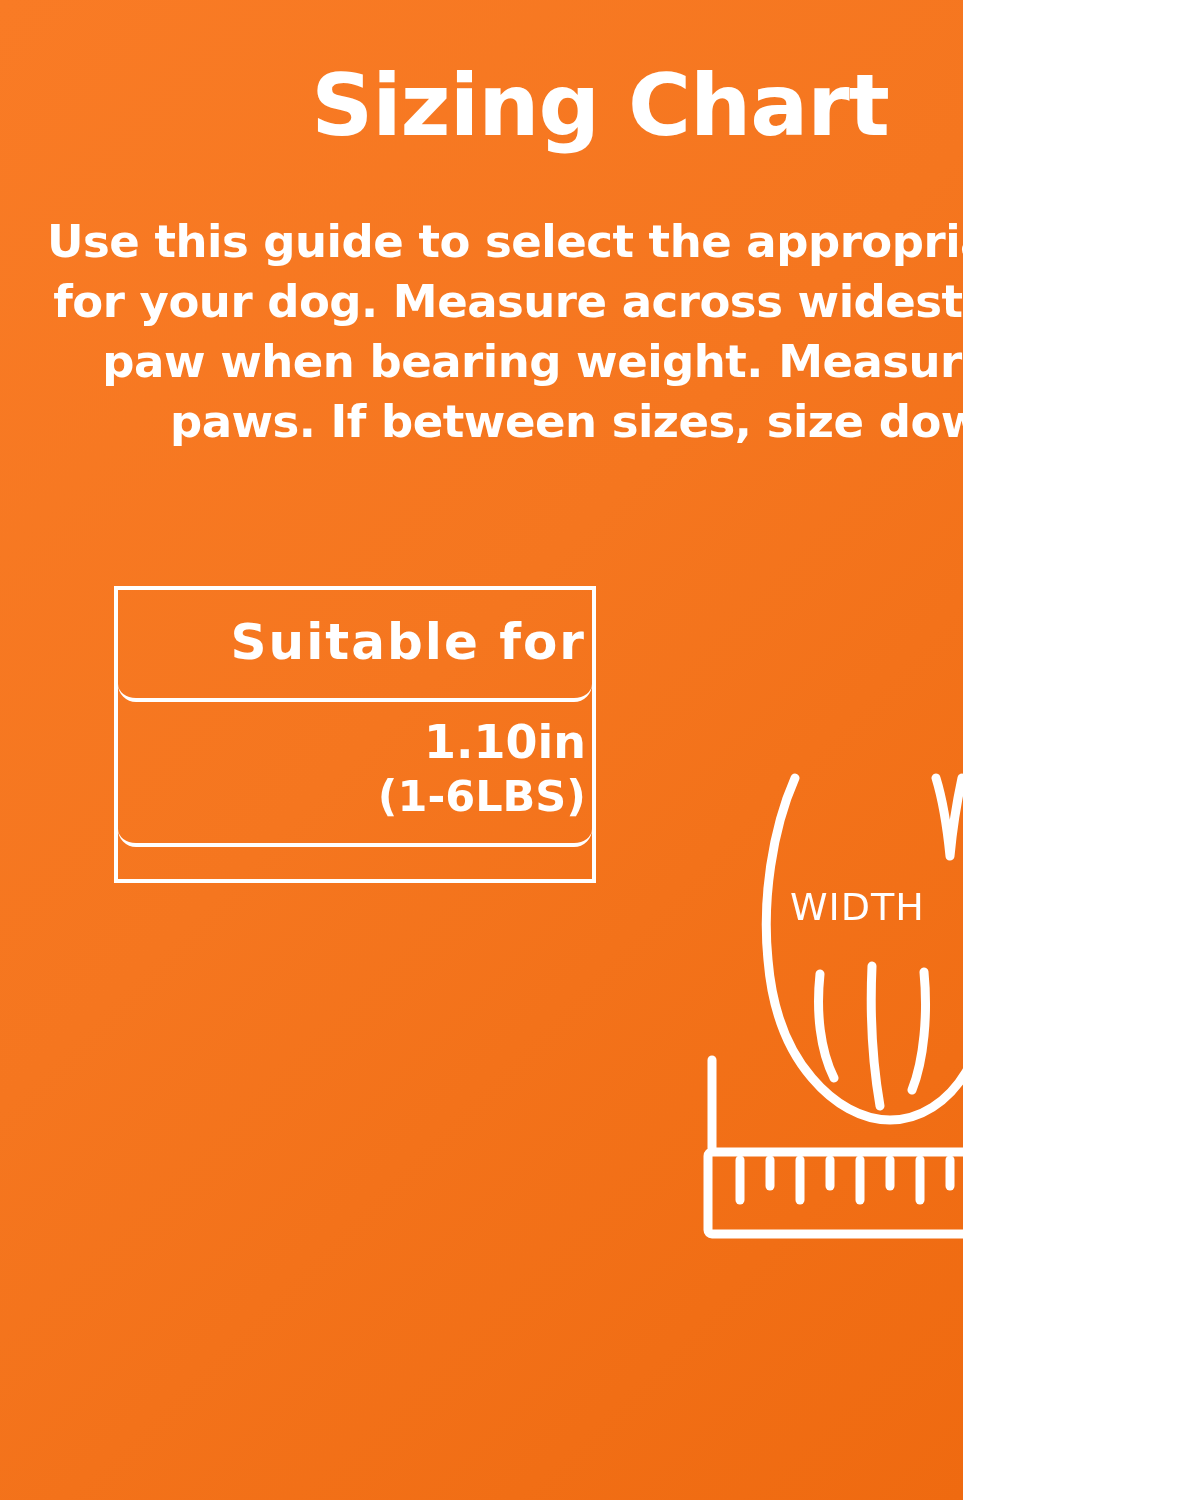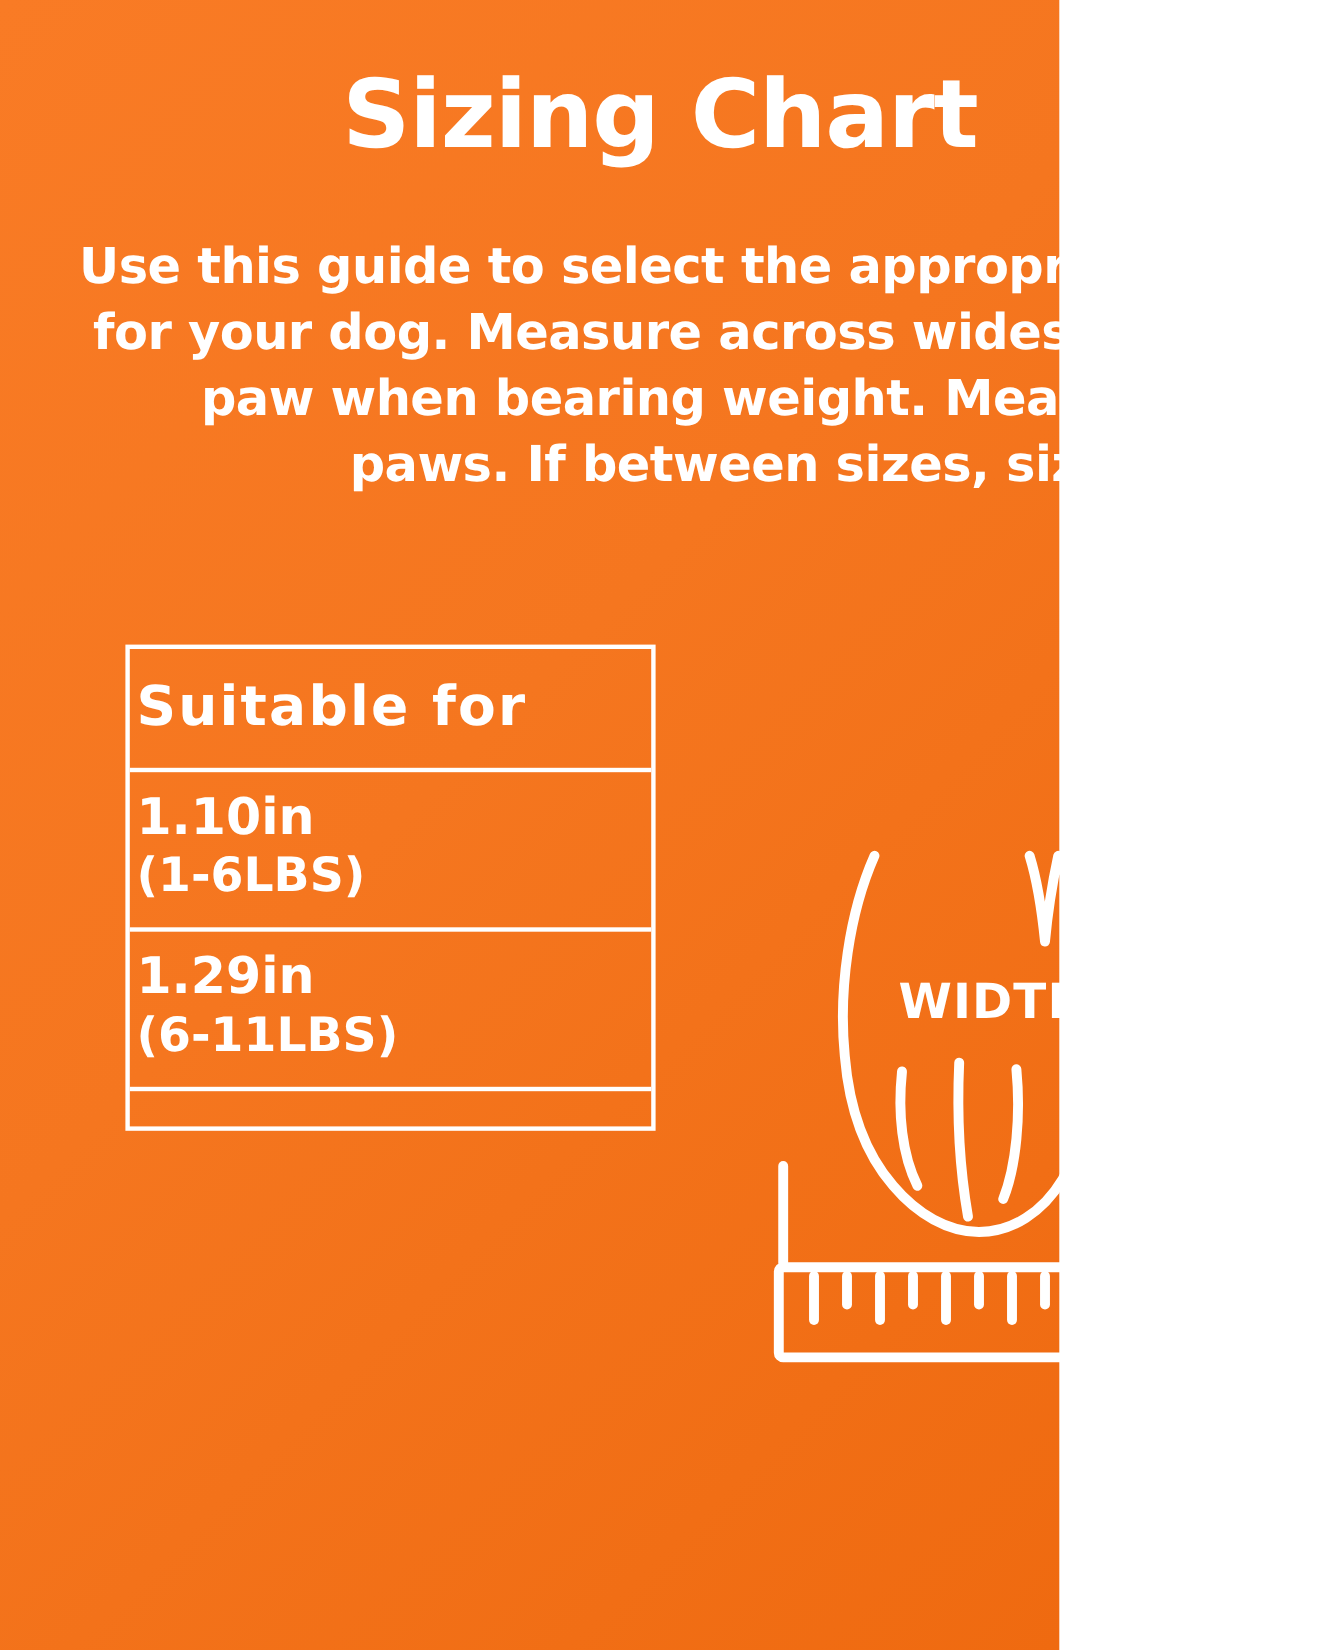--- a/index.html
+++ b/index.html
@@ -32,44 +32,45 @@
     font-weight: bold;
     font-size: 86px;
     letter-spacing: -1px;
     line-height: 1;
   }
   .subtitle {
     position: absolute;
     top: 212px;
     left: 22px;
     width: 1156px;
-    text-align: right;
+    text-align: center;
     color: #ffffff;
     font-family: "DejaVu Sans", sans-serif;
     font-weight: bold;
     font-size: 45px;
     line-height: 1.33;
     letter-spacing: -0.5px;
   }
 
   
   .table {
     position: absolute;
     left: 114px;
     top: 586px;
     width: 482px;
     border: 4px solid #ffffff;
     box-sizing: border-box;
   }
   .row {
     border-bottom: 4px solid #ffffff;
     box-sizing: border-box;
-    text-align: left;
+    text-align: right;
     color: #ffffff;
     padding: 14px 6px 18px 6px;
+    border-radius: 18px;
   }
   .row:last-child {
     border-bottom: none;
   }
   .head-row {
     padding: 22px 6px 26px 6px;
   }
   .head-line {
     font-family: "DejaVu Sans", sans-serif;
     font-weight: bold;
@@ -99,25 +100,25 @@
     left: 700px;
     top: 760px;
     width: 340px;
     height: 530px;
   }
   .width-label {
     position: absolute;
     left: 790px;
     top: 885px;
     width: 200px;
-    text-align: right;
+    text-align: left;
     color: #ffffff;
     font-family: "DejaVu Sans", sans-serif;
-    font-weight: bold;
-    font-size: 44px;
+    font-weight: normal;
+    font-size: 38px;
     letter-spacing: 1px;
   }
 </style>
 </head>
 <body>
 
 <div class="poster">
 
   <div class="title">Sizing Chart</div>
 
@@ -127,24 +128,20 @@
 
     <div class="row head-row">
       <div class="head-line">Suitable  for</div>
     </div>
 
     <div class="row">
       <div class="size-main">1.10in</div>
       <div class="size-sub">(1-6LBS)</div>
     </div>
 
-    <div class="row">
-      <div class="size-main">1.29in</div>
-      <div class="size-sub">(6-11LBS)</div>
-    </div>
 
     <div class="row">
     </div>
 
   </div>
 
   <div class="illus">
     <svg width="340" height="530" viewBox="0 0 340 530" fill="none" xmlns="http://www.w3.org/2000/svg">
       <g stroke="#ffffff" stroke-width="9" stroke-linecap="round" stroke-linejoin="round" fill="none">
 

